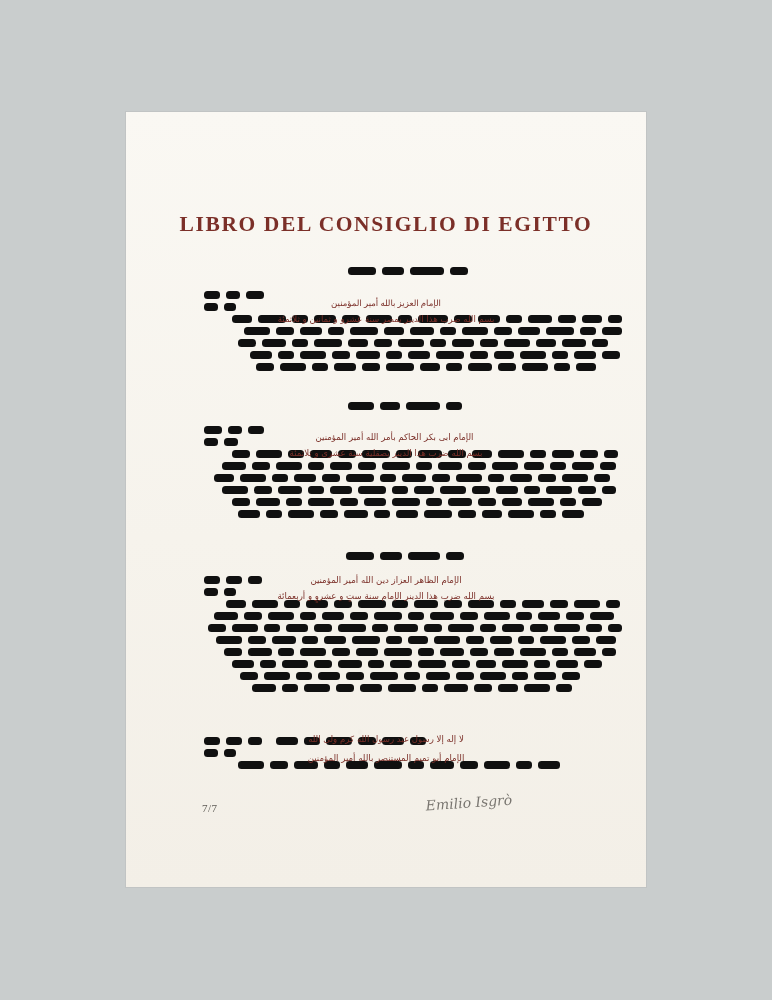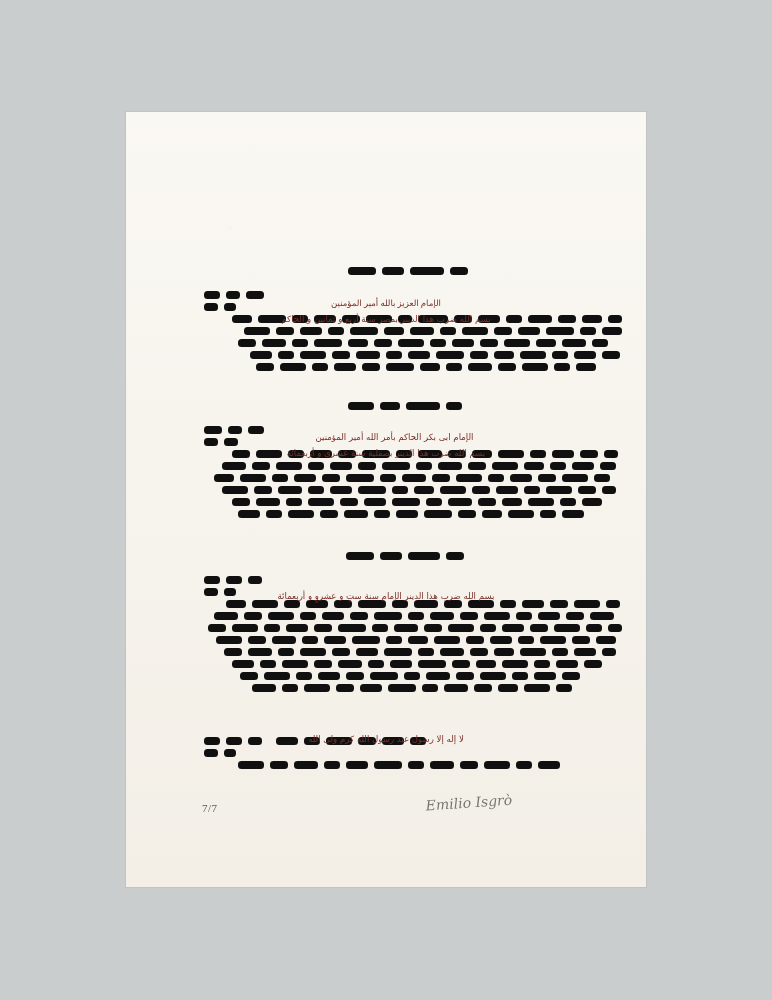--- a/index.html
+++ b/index.html
@@ -109,20 +109,21 @@
     white-space: nowrap;
   }
 </style>
 </head>
 <body>
 
 <div id="stage">
   <div id="sheet">
     <div id="paper-texture"></div>
 
+    <div id="title">LIBRO DEL CONSIGLIO DI EGITTO</div>
 
     <div class="block" id="block-1" style="left:0; top:155px; width:520px; height:120px;">
         <div class="bar-row" style="position: absolute; left: 0px; right: 0px; top: 0px;">
           <span class="bar" style="left: 222px; width: 28px; background: rgb(16, 16, 16);"></span>
           <span class="bar" style="left: 256px; width: 22px; background: rgb(16, 16, 16);"></span>
           <span class="bar" style="left: 284px; width: 34px; background: rgb(16, 16, 16);"></span>
           <span class="bar" style="left: 324px; width: 18px; background: rgb(16, 16, 16);"></span>
         </div>
         <div class="bar-row" style="position: absolute; left: 0px; right: 0px; top: 12px;"></div>
         <div class="bar-row" style="position: absolute; left: 0px; right: 0px; top: 24px;">
@@ -209,21 +210,21 @@
           <span class="bar" style="left: 294px; width: 20px; background: rgb(16, 16, 16);"></span>
           <span class="bar" style="left: 320px; width: 16px; background: rgb(16, 16, 16);"></span>
           <span class="bar" style="left: 342px; width: 24px; background: rgb(16, 16, 16);"></span>
           <span class="bar" style="left: 372px; width: 18px; background: rgb(16, 16, 16);"></span>
           <span class="bar" style="left: 396px; width: 26px; background: rgb(16, 16, 16);"></span>
           <span class="bar" style="left: 428px; width: 16px; background: rgb(16, 16, 16);"></span>
           <span class="bar" style="left: 450px; width: 20px; background: rgb(16, 16, 16);"></span>
         </div>
       </div>
     <div class="arabic-line" style="left:0; right:0; top:186px;font-family:Liberation Serif, serif;">الإمام العزيز بالله أمير المؤمنين</div>
-    <div class="arabic-line" style="left:0; right:0; top:202px;">بسم الله ضرب هذا الدينر بمصر سنة أربع و ثمانين و الحاكم</div>
+    <div class="arabic-line" style="left:0; right:0; top:202px;">بسم الله ضرب هذا الدينر بمصر سنة عشرو و ثمانين و ثلاثمئة</div>
 
     <div class="block" id="block-2" style="left:0; top:290px; width:520px; height:135px;">
         <div class="bar-row" style="position: absolute; left: 0px; right: 0px; top: 0px;">
           <span class="bar" style="left: 222px; width: 26px; background: rgb(16, 16, 16);"></span>
           <span class="bar" style="left: 254px; width: 20px; background: rgb(16, 16, 16);"></span>
           <span class="bar" style="left: 280px; width: 34px; background: rgb(16, 16, 16);"></span>
           <span class="bar" style="left: 320px; width: 16px; background: rgb(16, 16, 16);"></span>
         </div>
         <div class="bar-row" style="position: absolute; left: 0px; right: 0px; top: 24px;">
           <span class="bar" style="left: 78px; width: 18px; background: rgb(16, 16, 16);"></span>
@@ -328,21 +329,21 @@
           <span class="bar" style="left: 270px; width: 22px; background: rgb(16, 16, 16);"></span>
           <span class="bar" style="left: 298px; width: 28px; background: rgb(16, 16, 16);"></span>
           <span class="bar" style="left: 332px; width: 18px; background: rgb(16, 16, 16);"></span>
           <span class="bar" style="left: 356px; width: 20px; background: rgb(16, 16, 16);"></span>
           <span class="bar" style="left: 382px; width: 26px; background: rgb(16, 16, 16);"></span>
           <span class="bar" style="left: 414px; width: 16px; background: rgb(16, 16, 16);"></span>
           <span class="bar" style="left: 436px; width: 22px; background: rgb(16, 16, 16);"></span>
         </div>
       </div>
     <div class="arabic-line" style="left:17px; right:0; top:320px;">الإمام ابى بكر الحاكم بأمر الله أمير المؤمنين</div>
-    <div class="arabic-line" style="left:0; right:0; top:336px;">بسم الله ضرب هذا الدينر بصقلية سنة عشرى و أربعمائة</div>
+    <div class="arabic-line" style="left:0; right:0; top:336px;">بسم الله ضرب هذا الدينر بصقلية سنة عشرى و ثلاثمئة</div>
 
     <div class="block" id="block-3" style="left:0; top:440px; width:520px; height:155px;">
         <div class="bar-row" style="position: absolute; left: 0px; right: 0px; top: 0px;">
           <span class="bar" style="left: 220px; width: 28px; background: rgb(16, 16, 16);"></span>
           <span class="bar" style="left: 254px; width: 22px; background: rgb(16, 16, 16);"></span>
           <span class="bar" style="left: 282px; width: 32px; background: rgb(16, 16, 16);"></span>
           <span class="bar" style="left: 320px; width: 18px; background: rgb(16, 16, 16);"></span>
         </div>
         <div class="bar-row" style="position: absolute; left: 0px; right: 0px; top: 24px;">
           <span class="bar" style="left: 78px; width: 16px; background: rgb(16, 16, 16);"></span>
@@ -478,20 +479,21 @@
           <span class="bar" style="left: 234px; width: 22px; background: rgb(16, 16, 16);"></span>
           <span class="bar" style="left: 262px; width: 28px; background: rgb(16, 16, 16);"></span>
           <span class="bar" style="left: 296px; width: 16px; background: rgb(16, 16, 16);"></span>
           <span class="bar" style="left: 318px; width: 24px; background: rgb(16, 16, 16);"></span>
           <span class="bar" style="left: 348px; width: 18px; background: rgb(16, 16, 16);"></span>
           <span class="bar" style="left: 372px; width: 20px; background: rgb(16, 16, 16);"></span>
           <span class="bar" style="left: 398px; width: 26px; background: rgb(16, 16, 16);"></span>
           <span class="bar" style="left: 430px; width: 16px; background: rgb(16, 16, 16);"></span>
         </div>
       </div>
+    <div class="arabic-line" style="left:0; right:0; top:463px;">الإمام الظاهر العزاز دين الله أمير المؤمنين</div>
     <div class="arabic-line" style="left:0; right:0; top:479px;">بسم الله ضرب هذا الدينر الإمام سنة ستٍ و عشروٍ و أربعمائة</div>
 
     <div class="block" id="block-4" style="left:0; top:625px; width:520px; height:45px;">
         <div class="bar-row" style="position: absolute; left: 0px; right: 0px; top: 0px;">
           <span class="bar" style="left: 78px; width: 16px; background: rgb(16, 16, 16);"></span>
           <span class="bar" style="left: 100px; width: 16px; background: rgb(16, 16, 16);"></span>
           <span class="bar" style="left: 122px; width: 14px; background: rgb(16, 16, 16);"></span>
           <span class="bar" style="left: 150px; width: 22px; background: rgb(16, 16, 16);"></span>
           <span class="bar" style="left: 178px; width: 16px; background: rgb(16, 16, 16);"></span>
           <span class="bar" style="left: 200px; width: 26px; background: rgb(16, 16, 16);"></span>
@@ -512,17 +514,18 @@
           <span class="bar" style="left: 248px; width: 28px; background: rgb(16, 16, 16);"></span>
           <span class="bar" style="left: 282px; width: 16px; background: rgb(16, 16, 16);"></span>
           <span class="bar" style="left: 304px; width: 24px; background: rgb(16, 16, 16);"></span>
           <span class="bar" style="left: 334px; width: 18px; background: rgb(16, 16, 16);"></span>
           <span class="bar" style="left: 358px; width: 26px; background: rgb(16, 16, 16);"></span>
           <span class="bar" style="left: 390px; width: 16px; background: rgb(16, 16, 16);"></span>
           <span class="bar" style="left: 412px; width: 22px; background: rgb(16, 16, 16);"></span>
         </div>
       </div>
     <div class="arabic-line" style="left:0; right:0; top:622px;">لا إله إلا رسول عبد رسول الله كرم ولى الله</div>
+    <div class="arabic-line" style="left:0; right:0; top:641px;">الإمام أبو تميم المستنصر بالله أمير المؤمنين</div>
 
     <div id="plate-number">7/7</div>
     <div id="signature">Emilio Isgrò</div>
   </div>
 </div>
 
 </body></html>

